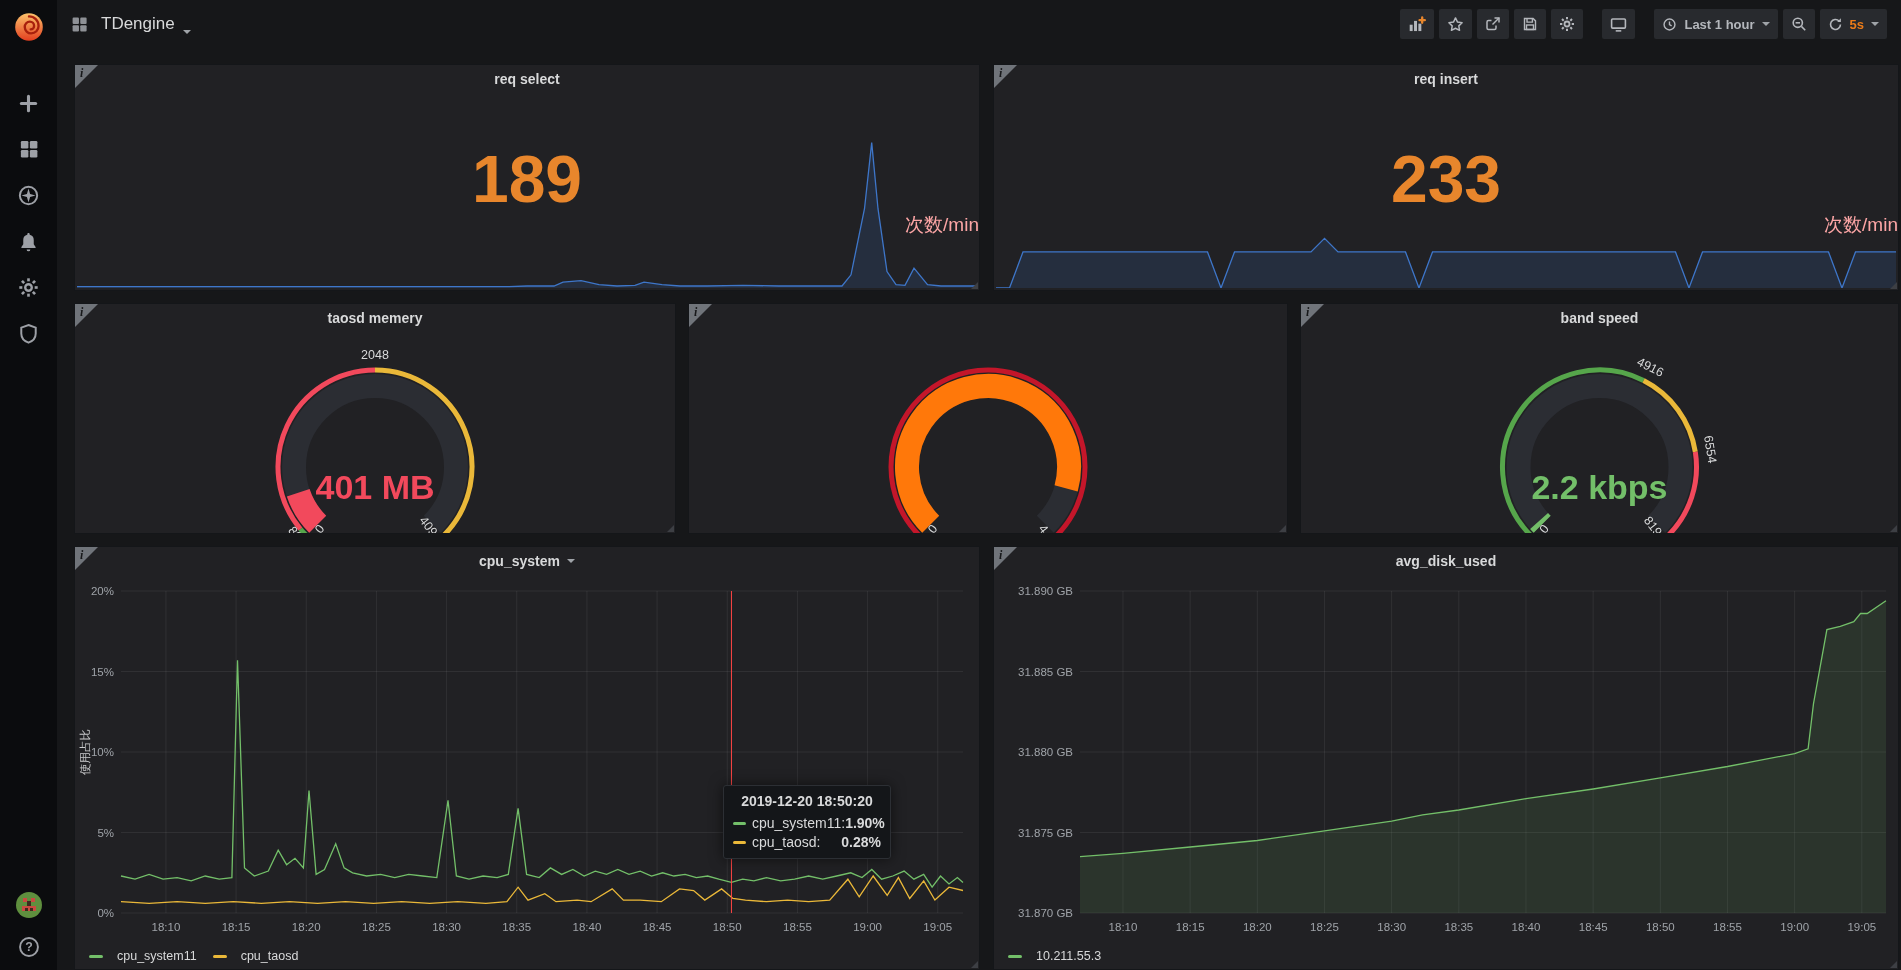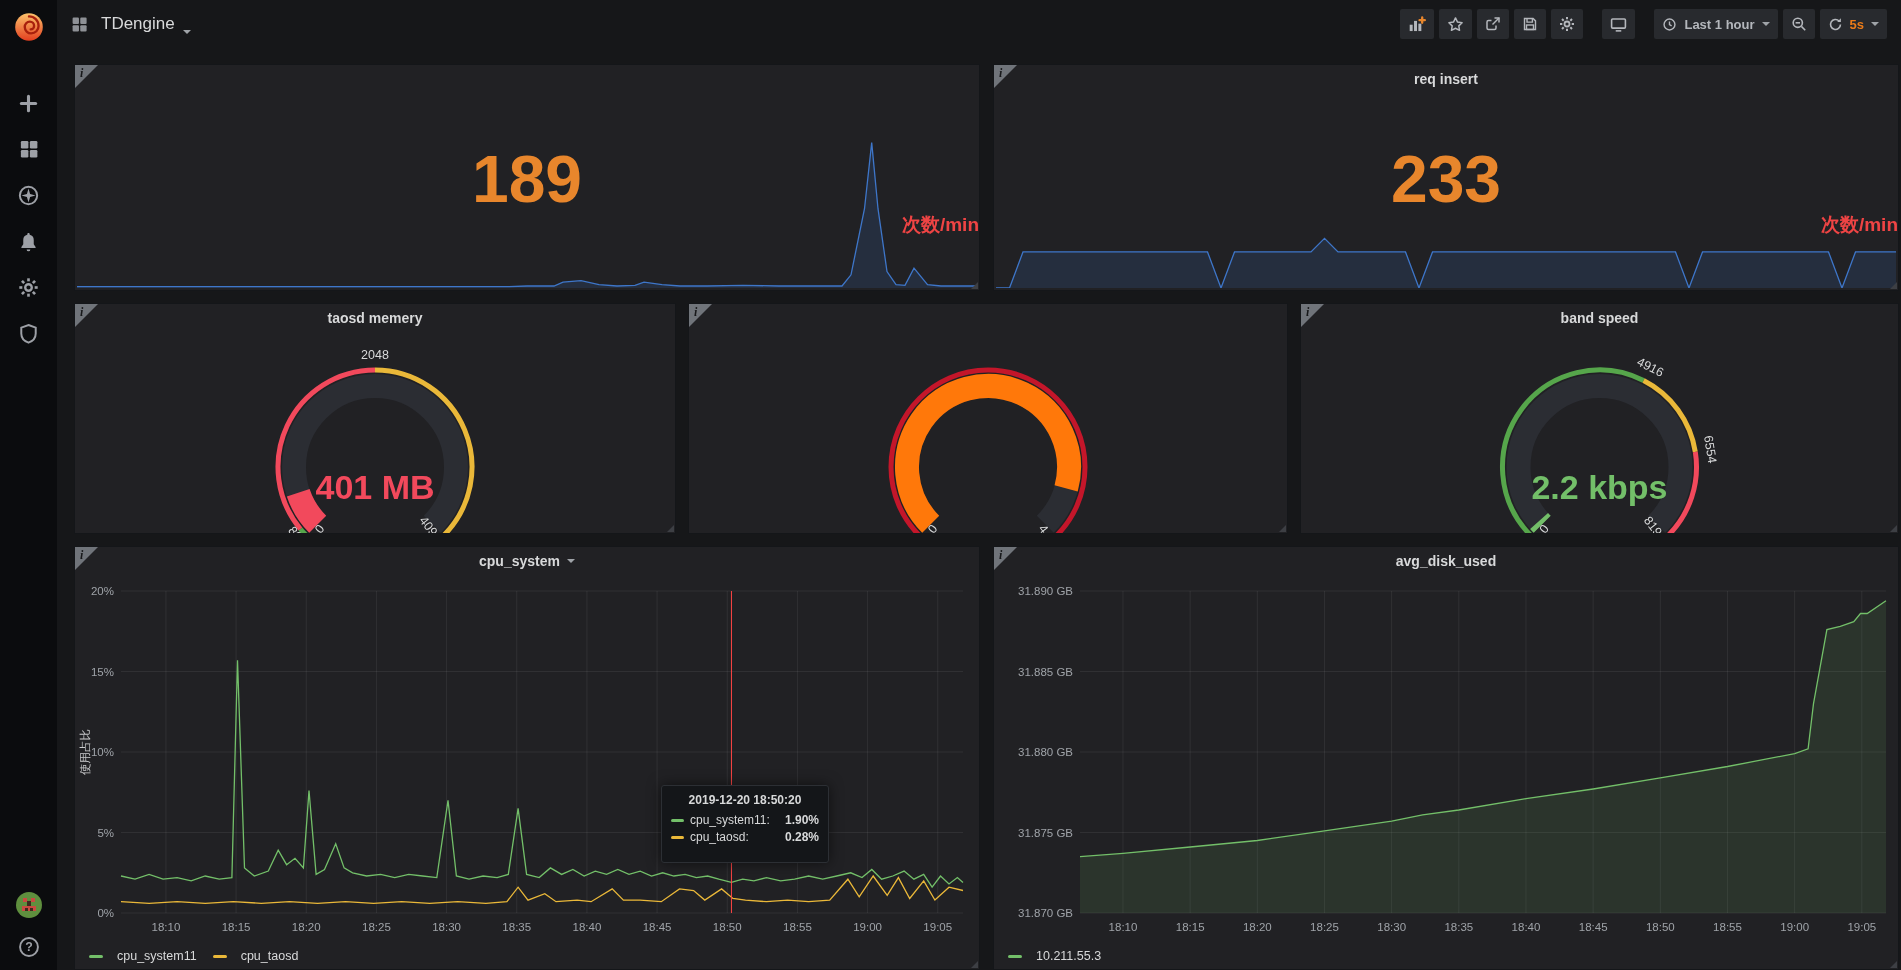--- a/index.html
+++ b/index.html
@@ -38,40 +38,40 @@
   .p-header { position:absolute; top:0; left:0; right:0; height:27px; display:flex;
     align-items:center; justify-content:center; gap:7px; font-size:14px; font-weight:700; color:#d8d9da; cursor:pointer; }
   .info-corner { position:absolute; top:0; left:0; width:0; height:0;
     border-top:23px solid #70747a; border-right:23px solid transparent; }
   .info-i { position:absolute; top:1px; left:5px; font:italic 700 12px "Liberation Serif", serif; color:#17181a; }
 
   
   .stat-wrap { position:absolute; left:0; right:0; top:72px; height:118px;
     display:flex; align-items:center; justify-content:center;flex-direction:column; }
   .stat-num { font-size:66px; font-weight:700; line-height:1; }
-  .stat-unit { font-size:19px; font-weight:700; color:#ef4444; align-self:flex-end; margin:0 0 8px 4px; }
+  .stat-unit { font-size:19px; font-weight:400; color:#fca5a5; align-self:flex-end; margin:0 0 8px 4px; }
   .spark { position:absolute; left:2px; right:2px; bottom:2px; }
   .spark svg { display:block; }
 
   
   .gauge-body { position:absolute; inset:27px 0 0 0; }
   .gauge-value { position:absolute; left:0; right:0; top:164px; text-align:center;
     font-size:34px; font-weight:700; }
 
   
   .chart-body { position:absolute; inset:0; }
   .legend { position:absolute; left:14px; bottom:6px; display:flex; gap:16px;
     font-size:12.5px; color:#d8d9da; align-items:center; }
   .leg-item { display:flex; align-items:center; gap:14px; cursor:pointer; }
   .leg-dash { width:14px; height:3px; border-radius:2px; display:inline-block; }
 
   
-  .tooltip { position:absolute; left:586px; top:238px; width:168px; background:#141619;
+  .tooltip { position:absolute; left:648px; top:238px; width:168px; background:#141619;
     border:1px solid #2c2f34; border-radius:3px; box-shadow:0 0 14px rgba(0,0,0,.55);
-    padding:7px 9px 18px; font-size:12px; z-index:20; }
+    padding:7px 9px 8px; font-size:14px; z-index:20; }
   .tt-time { text-align:center; font-weight:700; margin-bottom:6px; color:#d8d9da; }
   .tt-row { display:flex; align-items:center; margin-top:3px; }
   .tt-dash { width:13px; height:3px; border-radius:2px; margin-right:6px; flex:none; }
   .tt-name { flex:1; color:#d8d9da; }
   .tt-val { font-weight:700; color:#d8d9da; }
 
   svg text { font-family:"Liberation Sans", sans-serif; }
 </style>
 </head>
 <body>
@@ -301,20 +301,23 @@
       <span class="caret"></span>
     </button>
   </div>
 </header>
 
 <main class="dash">
 
   <section class="panel" style="left:17px;top:16px;width:906px;height:227px;">
     <span class="info-corner"></span>
       <span class="info-i">i</span>
+    <div class="p-header">
+        <span>req select</span>
+      </div>
     <div class="stat-wrap">
       <span class="stat-num" style="color:#e8862c;">189</span>
       <span class="stat-unit">次数/min</span>
     </div>
     <div class="spark">
         <svg width="900" height="152">
           <path d="M0.0 150.7 L90.0 150.7 L180.0 150.7 L270.0 150.7 L360.0 150.7 L432.0 150.7 L450.0 150.0 L477.0 150.0 L486.0 146.1 L504.0 144.7 L522.0 148.7 L540.0 150.0 L558.0 149.4 L567.0 146.1 L585.0 148.7 L603.0 150.0 L630.0 150.0 L666.0 149.4 L702.0 150.0 L738.0 150.0 L765.0 150.0 L774.0 138.8 L787.5 72.7 L794.7 6.6 L801.0 72.7 L810.0 135.5 L819.0 148.7 L828.0 149.4 L837.0 132.2 L850.5 148.7 L864.0 150.0 L900.0 150.0 L900 152 L0 152 Z" fill="rgba(62,118,201,0.16)" stroke="none"></path>
           <path d="M0.0 150.7 L90.0 150.7 L180.0 150.7 L270.0 150.7 L360.0 150.7 L432.0 150.7 L450.0 150.0 L477.0 150.0 L486.0 146.1 L504.0 144.7 L522.0 148.7 L540.0 150.0 L558.0 149.4 L567.0 146.1 L585.0 148.7 L603.0 150.0 L630.0 150.0 L666.0 149.4 L702.0 150.0 L738.0 150.0 L765.0 150.0 L774.0 138.8 L787.5 72.7 L794.7 6.6 L801.0 72.7 L810.0 135.5 L819.0 148.7 L828.0 149.4 L837.0 132.2 L850.5 148.7 L864.0 150.0 L900.0 150.0" fill="none" stroke="#3e76c9" stroke-width="1.3"></path>
         </svg>
       </div>

